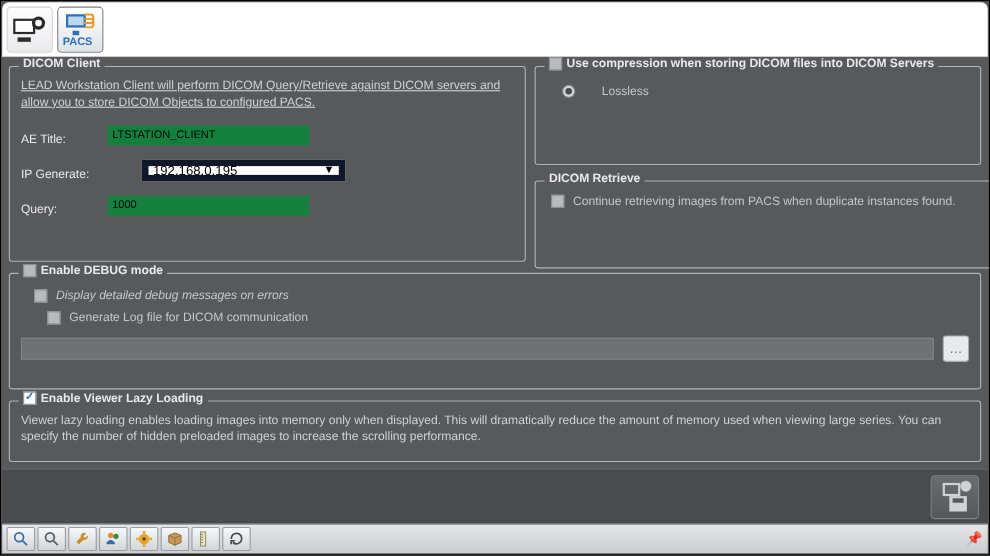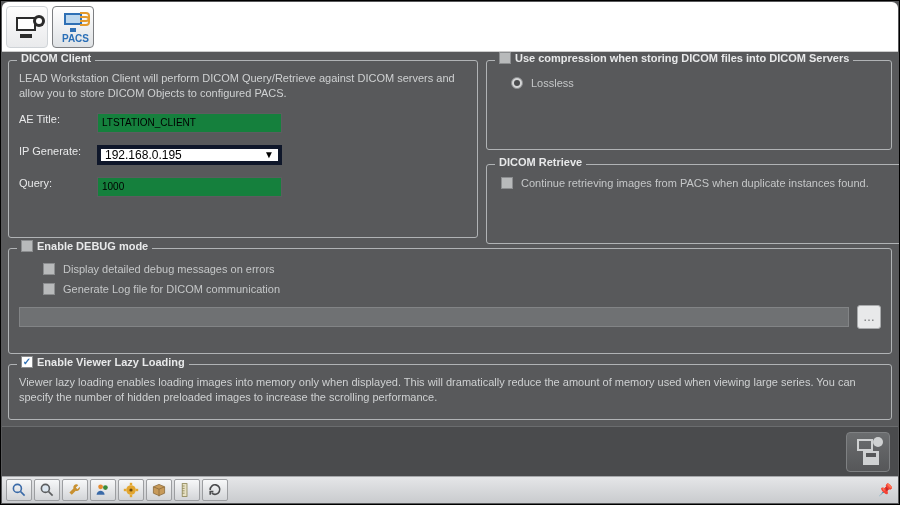--- a/index.html
+++ b/index.html
@@ -26,21 +26,21 @@
     position:absolute;left:1px;top:1px;right:1px;height:50px;
     background:var(--white);
     border-bottom:1px solid #ccc;
     border-radius:6px 6px 0 0;
     display:flex;align-items:flex-start;
     padding:4px 4px 0 4px;
     gap:4px;
   }
   .tab{
     height:42px;min-width:42px;
-    display:flex;flex-direction:column;align-items:flex-end;justify-content:center;
+    display:flex;flex-direction:column;align-items:flex-start;justify-content:center;
     border:1px solid #cfd3d7;border-radius:4px;
     background:linear-gradient(#fdfdfd,#e9eaec);
     padding:2px 4px;
     cursor:pointer;
   }
   .tab.active{border-color:#7d7f82;background:linear-gradient(#fff,#dfe2e5);}
   .tab .glyph{width:28px;height:22px;}
   .tab .lbl{font-size:10px;color:#2a6fb7;font-weight:bold;margin-top:1px;}
 
   
@@ -75,31 +75,31 @@
     background:var(--bg);
     padding:0 4px;
     font-size:11px;font-weight:bold;color:#e8e9ea;
     display:flex;align-items:center;gap:4px;
     white-space:nowrap;
   }
   .group .body{position:absolute;inset:10px 10px 8px 10px;font-size:11px;color:var(--text);}
 
   
   #g-client{left:6px;top:8px;width:470px;height:178px;}
-  #g-client .desc{font-size:11px;line-height:1.35;color:var(--text);}
-  .formrow{display:flex;align-items:flex-start;gap:10px;margin-top:12px;}
+  #g-client .desc{font-size:11px;line-height:1.35;color:var(--text);text-decoration:underline;}
+  .formrow{display:flex;align-items:flex-end;gap:10px;margin-top:12px;}
   .formrow label{width:68px;font-size:11px;color:#e8e9ea;}
   .formrow input[type=text]{flex:0 0 185px;height:20px;border:1px solid #5c5d5f;background:#15803d;font-size:10px;padding:0 4px;}
-  .formrow .select{flex:0 0 185px;height:20px;border:4px solid #0f172a;background:#fff;font-size:12px;
-    display:flex;align-items:center;justify-content:space-between;padding:0 4px;cursor:pointer;color:#000;}
+  .formrow .select{flex:0 0 185px;height:20px;border:6px solid #0f172a;background:#fff;font-size:12px;
+    display:flex;align-items:center;justify-content:space-between;padding:0 4px;cursor:pointer;color:#000;margin-left:32px;}
   .formrow .select .caret{font-size:10px;}
 
   
   #g-compress{left:484px;top:8px;width:406px;height:90px;}
-  .radio-row{display:flex;align-items:center;gap:8px;margin-top:6px;margin-left:14px;}
+  .radio-row{display:flex;align-items:center;gap:24px;margin-top:6px;margin-left:14px;}
   .radio-circle{width:12px;height:12px;border-radius:50%;border:1px solid #8b8d8f;background:#d5d6d7;display:flex;align-items:center;justify-content:center;}
   .radio-circle.checked::after{content:"";width:6px;height:6px;border-radius:50%;background:#4a4b4d;}
   .radio-lbl{color:#c5c7c8;}
 
   
   #g-retrieve{left:484px;top:112px;width:417px;height:80px;text-decoration:underline;}
   .chk-row{display:flex;align-items:center;gap:8px;margin-top:2px;margin-left:4px;}
   .chk{width:12px;height:12px;border:1px solid #8b8d8f;background:#e8e9ea;flex:none;}
   .chk.dimmed{background:#b8babb;}
   .chk-lbl{color:#c5c7c8;}
@@ -212,21 +212,21 @@
       </div>
     </div>
   </div>
 
   <div class="group" id="g-debug">
     <div class="legend">
       <span class="chk dimmed"></span>
       <span>Enable DEBUG mode</span>
     </div>
     <div class="body">
-      <div class="chk-row" style="margin-left:24px;">
+      <div class="chk-row" style="margin-left:12px;font-style:italic;">
         <span class="chk dimmed"></span>
         <span class="chk-lbl">Display detailed debug messages on errors</span>
       </div>
       <div class="chk-row" style="margin-left:24px;">
         <span class="chk dimmed"></span>
         <span class="chk-lbl">Generate Log file for DICOM communication</span>
       </div>
       <div class="logrow">
         <div class="logpath"></div>
         <div class="browse">…</div>

